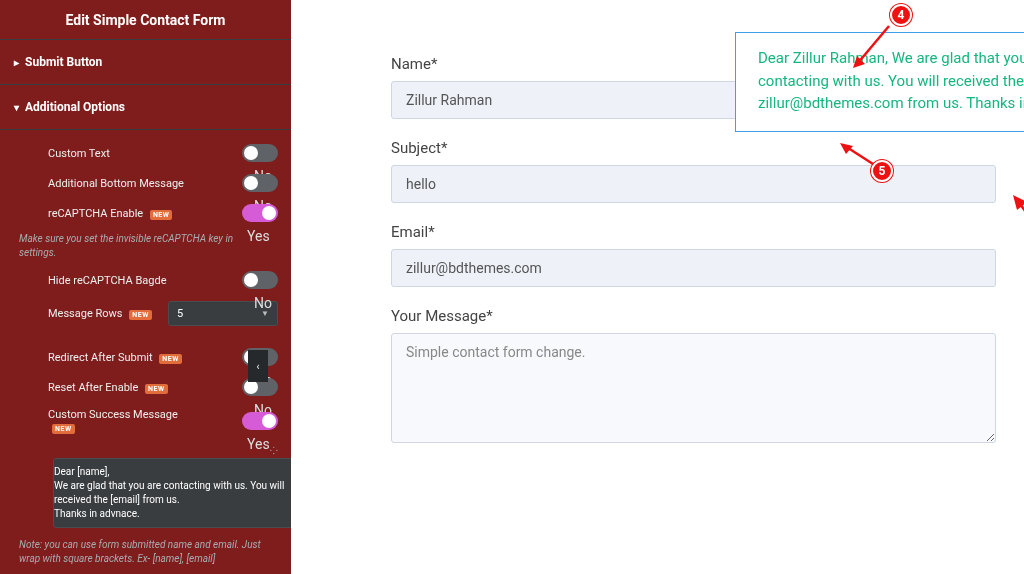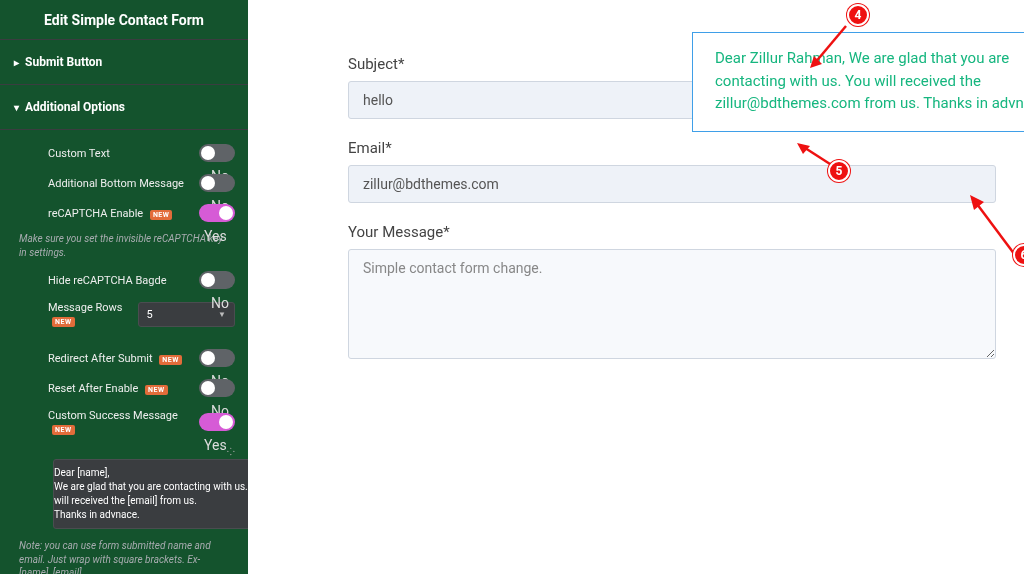--- a/index.html
+++ b/index.html
@@ -1,17 +1,17 @@
 <!DOCTYPE html>
 <html><head>
 <meta charset="utf-8">
 <style>
 * { box-sizing: border-box; margin: 0; padding: 0; }
 body { width: 1024px; height: 574px; font-family: -apple-system, BlinkMacSystemFont, "Segoe UI", Roboto, Arial, sans-serif; display: flex; overflow: hidden; }
-.sidebar { width: 248px; background: #14532d; color: #fff; display: flex; flex-direction: column; overflow: hidden; position: relative; }
+.sidebar { width: 291px; background: #7f1d1d; color: #fff; display: flex; flex-direction: column; overflow: hidden; position: relative; }
 .sb-title { font-size: 14px; font-weight: 700; text-align: center; padding: 12px 10px 11px; border-bottom: 1px solid #3a3d40; }
 .sb-section { padding: 15px 14px; border-bottom: 1px solid #3a3d40; font-size: 12px; font-weight: 700; display: flex; align-items: center; gap: 6px; }
 .sb-section .caret { font-size: 10px; }
 .opts { padding: 8px 13px 10px; font-size: 11px; }
 .row { display: flex; align-items: center; justify-content: space-between; padding: 6px 0; }
 .row .label { font-size: 11px; color: #eee; margin-left: 35px; }
 .toggle { width: 36px; height: 18px; border-radius: 10px; background: #5f6367; position: relative; cursor: pointer; }
 .toggle .knob { width: 14px; height: 14px; background: #fff; border-radius: 50%; position: absolute; top: 2px; left: 2px; }
 .toggle .txt { position: absolute; font-size: 14px; color: #ddd; top: 4px; right: 6px; margin-top: 20px; }
 .toggle.on { background: #d65bd6; }
@@ -143,20 +143,24 @@
 We are glad that you are contacting with us. You will received the [email] from us.
 Thanks in advnace.</textarea>
     <div class="hint" style="margin-top:7px">Note: you can use form submitted name and email. Just wrap with square brackets. Ex- [name], [email]</div>
   </div>
 </div>
 
 <div class="collapser">‹</div>
 
 <div class="main">
 
+  <div class="fld">
+    <label>Name*</label>
+    <input type="text" value="Zillur Rahman" style="">
+  </div>
 
   <div class="fld">
     <label>Subject*</label>
     <input type="text" value="hello" style="">
   </div>
 
   <div class="fld">
     <label>Email*</label>
     <input type="text" value="zillur@bdthemes.com" style="">
   </div>

